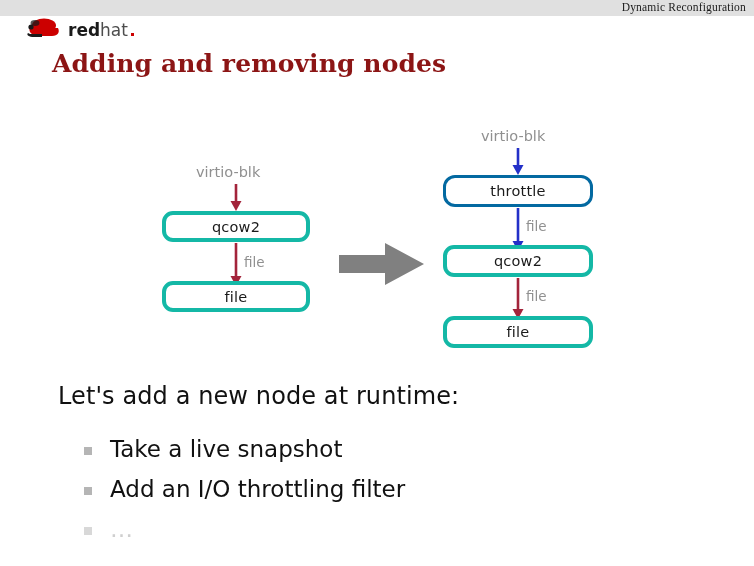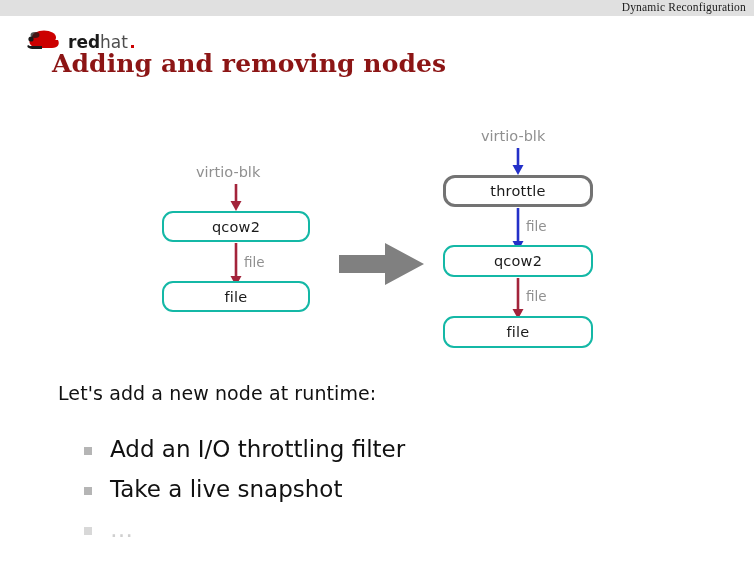--- a/index.html
+++ b/index.html
@@ -31,21 +31,21 @@
     top: 1px;
     font-family: Liberation Serif, serif;
     font-size: 11.5px;
     color: #1a1a1a;
     letter-spacing: 0.2px;
     white-space: nowrap;
   }
   .logo-wrap {
     position: absolute;
     left: 22px;
-    top: 28px;
+    top: 16px;
     width: 140px;
     height: 26px;
   }
   .logo-wrap svg { display: block; }
 
   
   .slide-title {
     position: absolute;
     left: 52px;
     top: 49px;
@@ -57,32 +57,32 @@
     white-space: nowrap;
   }
 
   
   .diagram { position: absolute; }
 
   .node-box {
     position: absolute;
     box-sizing: border-box;
     background: #ffffff;
-    border: 2px solid #14b8a6;
+    border: 4px solid #14b8a6;
     border-radius: 11px;
     display: flex;
     align-items: center;
     justify-content: center;
     font-family: "DejaVu Sans", sans-serif;
     font-size: 14.5px;
     color: #1a1a1a;
     letter-spacing: 0.2px;
   }
   .node-box.accent {
-    border: 3px solid #737373;
+    border: 3px solid #0369a1;
     border-radius: 12px;
   }
 
   .edge-label {
     position: absolute;
     font-family: "DejaVu Sans", sans-serif;
     font-size: 13.5px;
     color: #909090;
     white-space: nowrap;
   }
@@ -98,21 +98,21 @@
   .arrow svg { display: block; }
 
   .big-arrow { position: absolute; }
 
   
   .lead-text {
     position: absolute;
     left: 58px;
     top: 382px;
     font-family: "DejaVu Sans", sans-serif;
-    font-size: 19px;
+    font-size: 24px;
     color: #111111;
     letter-spacing: 0.1px;
     white-space: nowrap;
   }
   .bullet-list {
     position: absolute;
     left: 84px;
     top: 432px;
     margin: 0;
     padding: 0;
@@ -227,23 +227,23 @@
   <div class="edge-label" style="left:526px; top:288px;">file</div>
 
   <div class="node-box" style="left:443px; top:316px; width:150px; height:32px;">file</div>
 </div>
 
 <div class="lead-text">Let's add a new node at runtime:</div>
 
 <ul class="bullet-list">
   <li class="bullet-item">
     <span class="marker"></span>
-    <span>Add an I/O throttling filter</span>
+    <span>Take a live snapshot</span>
   </li>
   <li class="bullet-item">
     <span class="marker"></span>
-    <span>Take a live snapshot</span>
+    <span>Add an I/O throttling filter</span>
   </li>
   <li class="bullet-item faded">
     <span class="marker"></span>
     <span>…</span>
   </li>
 </ul>
 
 </body></html>

